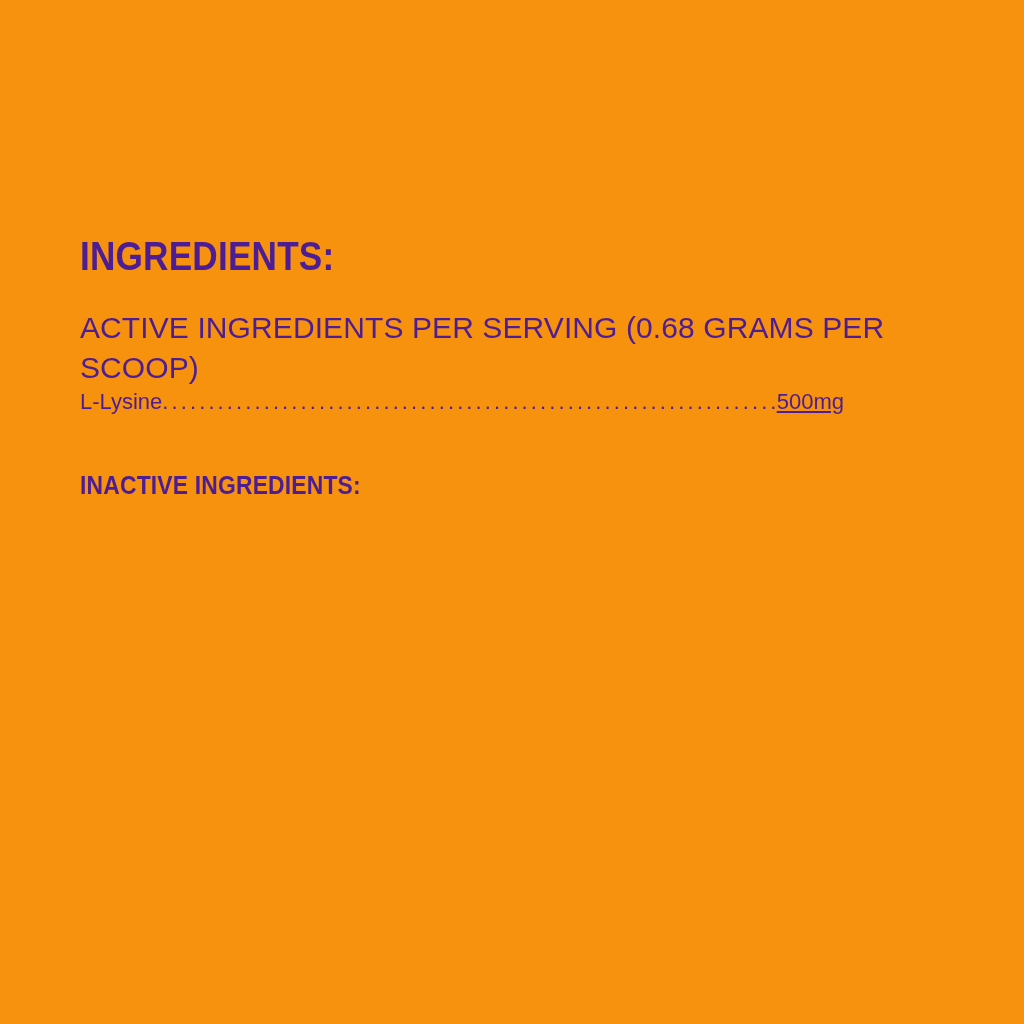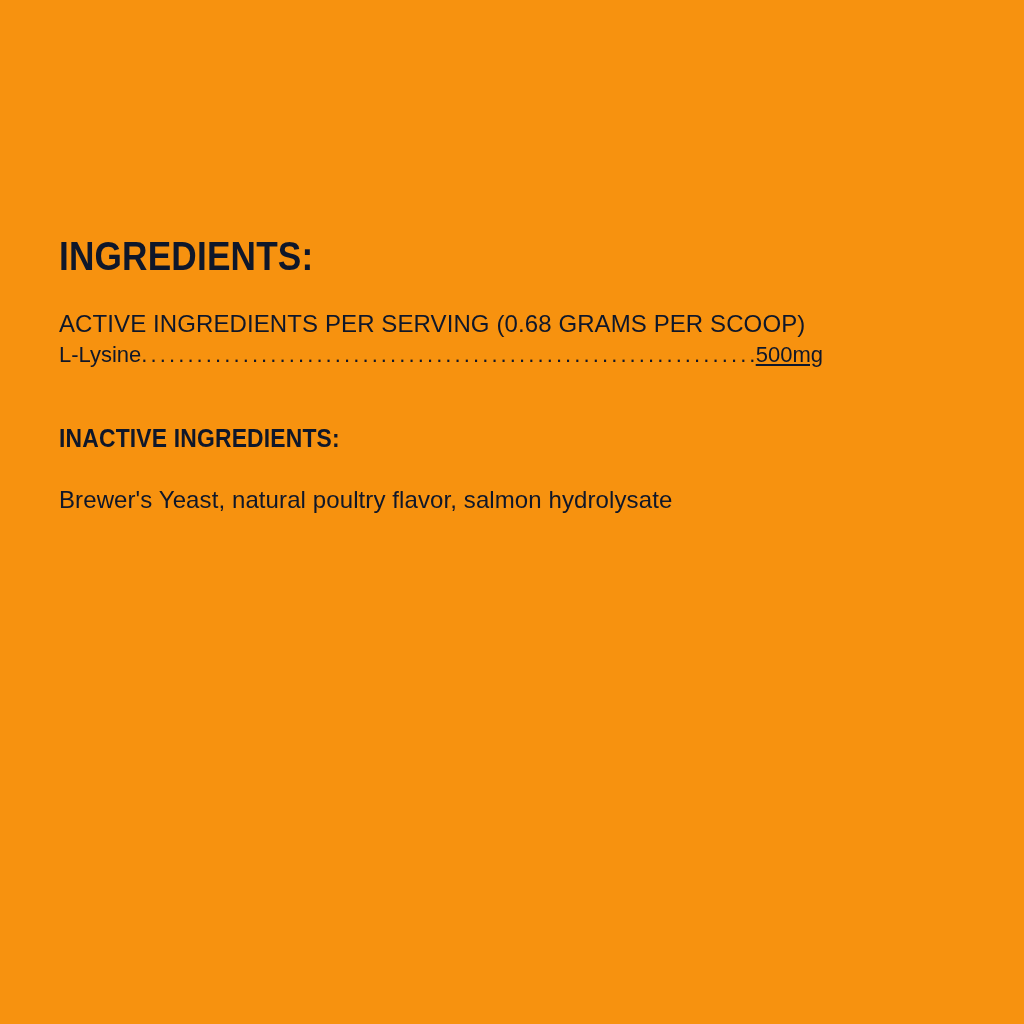--- a/index.html
+++ b/index.html
@@ -40,21 +40,21 @@
   .heading-main {
     font-size: 40px;
   }
 
   .heading-sub {
     font-size: 26px;
   }
 
   
   .body-text {
-    font-size: 24px;
+    font-size: 30px;
     line-height: 1.32;
     margin: 0;
     font-weight: 400;
     letter-spacing: 0.1px;
   }
 
   .body-upper {
     text-transform: none;
     max-width: 845px;
   }
@@ -101,21 +101,21 @@
     display: block;
     overflow: hidden;
     white-space: nowrap;
   }
 
   .leader-value { flex: 0 0 auto; text-decoration: underline; }
 </style>
 </head>
 <body style="background: rgb(247, 146, 15);">
 
-<div class="panel" style="color: #0f172a;">
+<div class="panel" style="color: #4c1d95; margin-left: 21px;">
 
   <h1 class="heading heading-main">INGREDIENTS:</h1>
 
   <div class="gap-after-main-heading"></div>
 
   <p class="body-text body-upper">ACTIVE INGREDIENTS PER SERVING (0.68 GRAMS PER SCOOP)</p>
 
   <ul class="leader-list">
 
     <li class="leader-row">
@@ -126,15 +126,14 @@
 
 
   </ul>
 
   <div class="gap-before-sub-heading"></div>
 
   <h2 class="heading heading-sub">INACTIVE INGREDIENTS:</h2>
 
   <div class="gap-after-sub-heading"></div>
 
-  <p class="body-text body-lower">Brewer's Yeast, natural poultry flavor, salmon hydrolysate</p>
 
 </div>
 
 </body></html>

